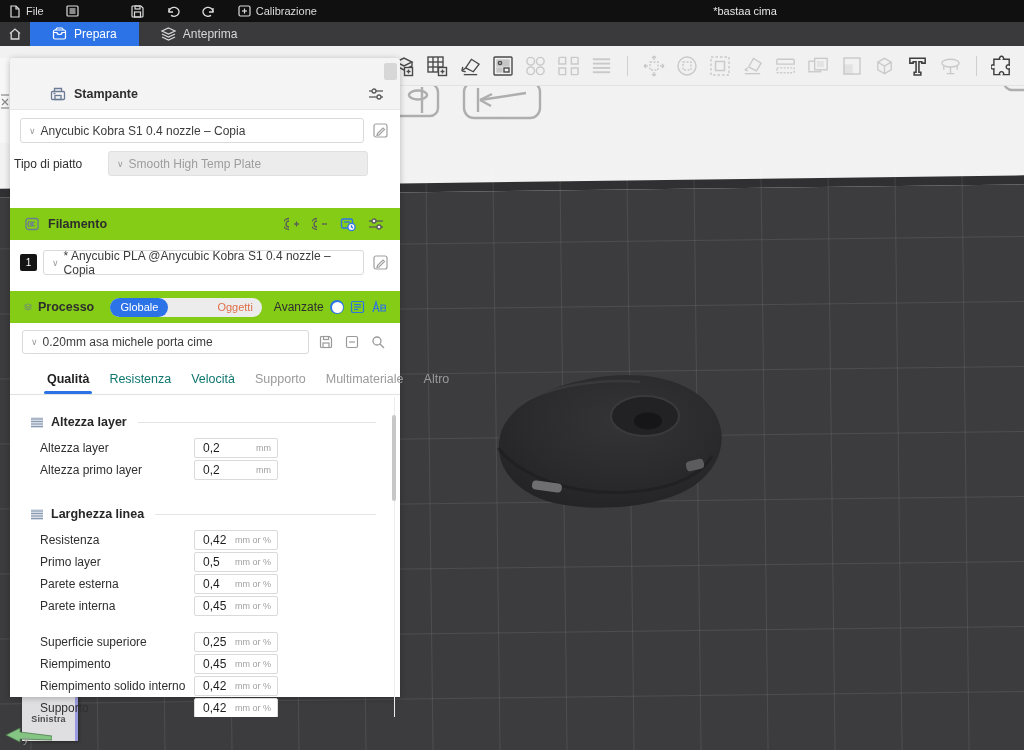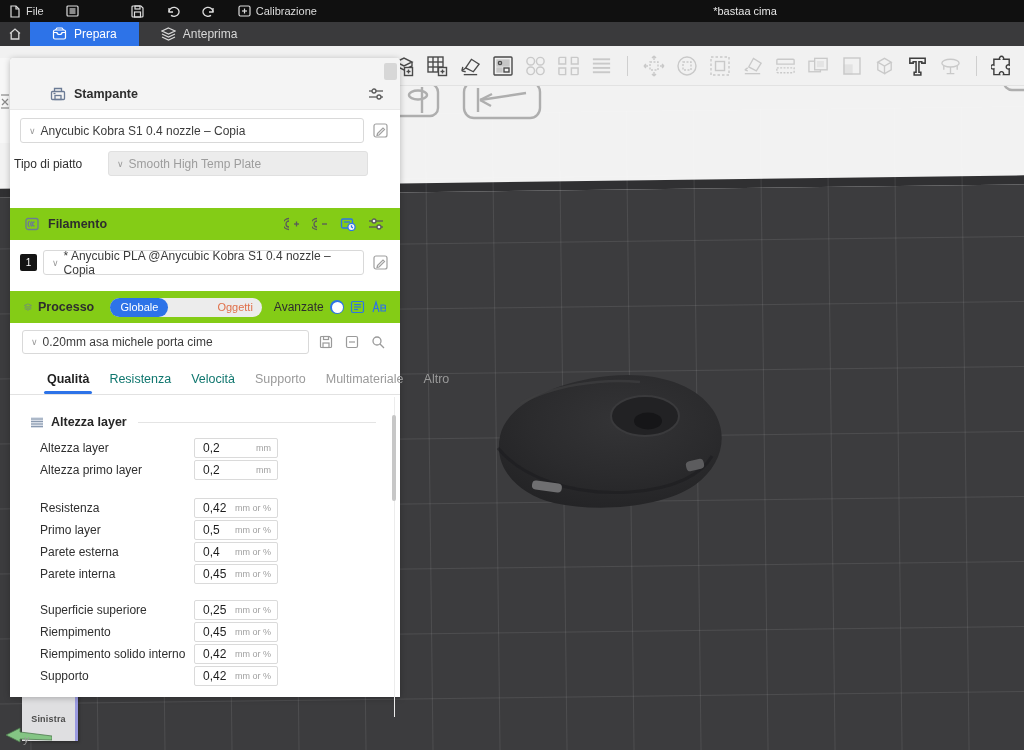--- a/index.html
+++ b/index.html
@@ -548,20 +548,31 @@
             <span class="srow-label">Altezza primo layer</span>
             <span class="sinput">
               <span class="sval">0,2</span>
               <span class="sunit">mm</span>
             </span>
           </div>
         </div>
 
       <div style="height:16px"></div>
 
+      <div class="group-title">
+        <svg width="14" height="13" viewBox="0 0 14 13" fill="none" stroke="#8a9ab0" stroke-width="1.2">
+            <rect x="1" y="1" width="12" height="11" fill="#dfe5ee" stroke="none"></rect>
+            <line x1="1" y1="3" x2="13" y2="3"></line>
+            <line x1="1" y1="5.5" x2="13" y2="5.5"></line>
+            <line x1="1" y1="8" x2="13" y2="8"></line>
+            <line x1="1" y1="10.5" x2="13" y2="10.5"></line>
+          </svg>
+        <span class="gt">Larghezza linea</span>
+        <span class="rule"></span>
+      </div>
       <div>
 
           <div class="srow">
             <span class="srow-label">Resistenza</span>
             <span class="sinput">
               <span class="sval">0,42</span>
               <span class="sunit">mm or %</span>
             </span>
           </div>
 

